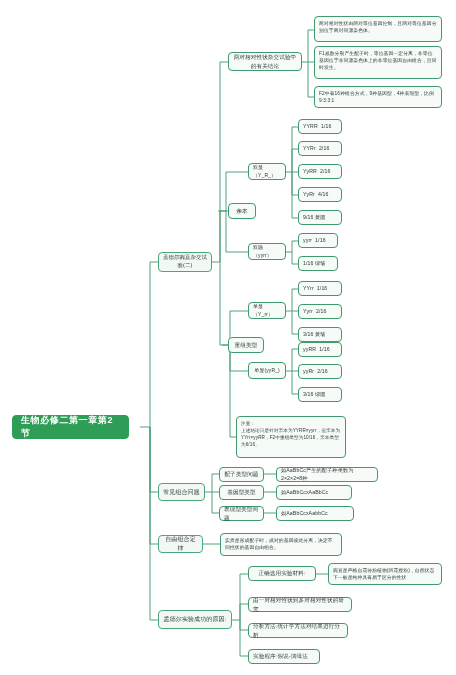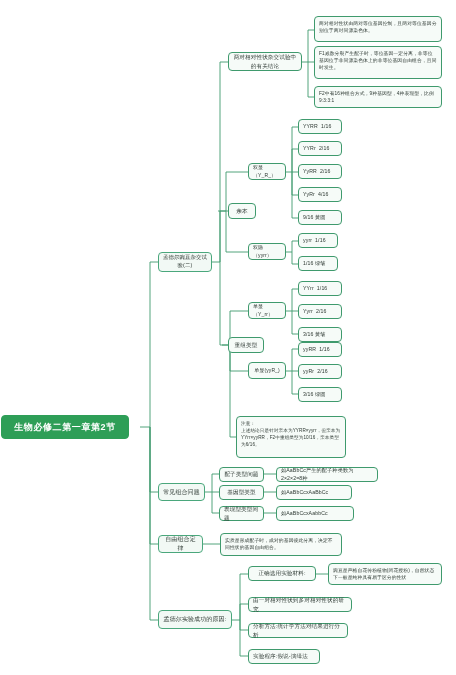--- a/index.html
+++ b/index.html
@@ -97,21 +97,21 @@
 
       <path d="M203 544 H220"></path>
 
       <path d="M232 620 H240"></path>
       <path d="M240 620 V574 M240 620 V604 M240 620 V630 M240 620 V656"></path>
       <path d="M240 574 H248 M240 604 H248 M240 630 H248 M240 656 H248"></path>
       <path d="M316 574 H328"></path>
     </g>
   </svg>
 
-  <div class="root" style="left:1px; top:415px; width:128px; height:24px;">生物必修二第一章第2节</div>
+  <div class="root" style="left:12px; top:415px; width:117px; height:24px;">生物必修二第一章第2节</div>
 
   <div class="node lvl1" style="left:158px; top:252px; width:54px; height:20px; font-size:5.4px; justify-content:center; text-align:center;">孟德尔豌豆杂交试验(二)</div>
 
   <div class="node lvl1" style="left:158px; top:483px; width:47px; height:18px; justify-content:center; text-align:center;">常见组合问题</div>
 
   <div class="node lvl1" style="left:158px; top:535px; width:45px; height:18px; justify-content:center; text-align:center;">自由组合定律</div>
 
   <div class="node lvl1" style="left:158px; top:610px; width:74px; height:19px; justify-content:center; text-align:center;">孟德尔实验成功的原因:</div>
 
   <div class="node lvl2" style="left:228px; top:52px; width:74px; height:19px; justify-content:center; text-align:center;">两对相对性状杂交试验中的有关结论</div>

